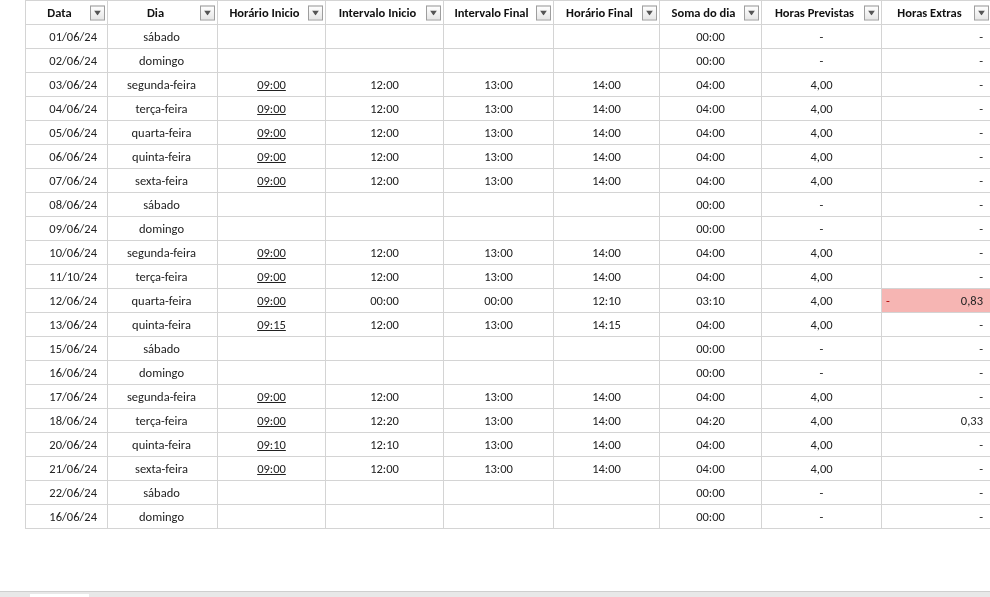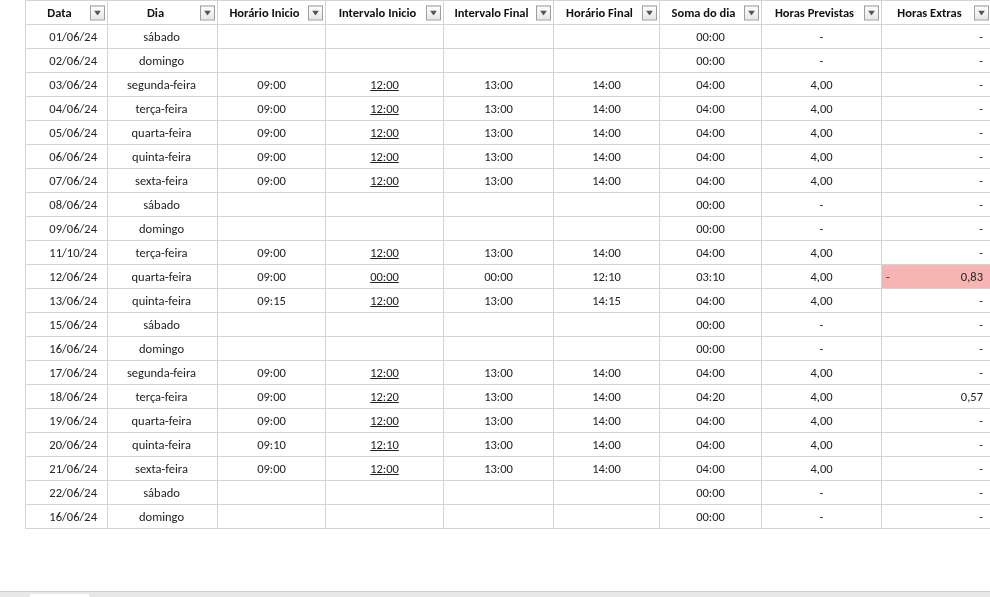--- a/index.html
+++ b/index.html
@@ -62,22 +62,22 @@
   td.col-soma { text-align: center; }
   tr.highlight td.col-extra {
     background: #f6b5b3;
   }
   tr.highlight td.col-extra .neg-dash{
     color:#b00000;
     position:absolute;
   }
   .col-data  { width: 82px; }
   .col-dia   { width: 110px; }
-  .col-hi    { width: 108px; }
-  .col-ii    { width: 118px; text-decoration: underline; }
+  .col-hi    { width: 108px; text-decoration: underline; }
+  .col-ii    { width: 118px; }
   .col-if    { width: 110px; }
   .col-hf    { width: 106px; }
   .col-soma  { width: 102px; }
   .col-prev  { width: 120px; }
   .col-extra { width: 110px; }
 
   
   .tabs-bar {
     width: 100%;
     height: 28px;
@@ -282,20 +282,31 @@
           <td class="col-dia">domingo</td>
           <td class="col-hi"></td>
           <td class="col-ii"></td>
           <td class="col-if"></td>
           <td class="col-hf"></td>
           <td class="col-soma">00:00</td>
           <td class="col-prev">-</td>
           <td class="col-extra">-</td>
         </tr>
         <tr>
+          <td class="col-data">10/06/24</td>
+          <td class="col-dia">segunda-feira</td>
+          <td class="col-hi">09:00</td>
+          <td class="col-ii">12:00</td>
+          <td class="col-if">13:00</td>
+          <td class="col-hf">14:00</td>
+          <td class="col-soma">04:00</td>
+          <td class="col-prev">4,00</td>
+          <td class="col-extra">-</td>
+        </tr>
+        <tr>
           <td class="col-data">11/10/24</td>
           <td class="col-dia">terça-feira</td>
           <td class="col-hi">09:00</td>
           <td class="col-ii">12:00</td>
           <td class="col-if">13:00</td>
           <td class="col-hf">14:00</td>
           <td class="col-soma">04:00</td>
           <td class="col-prev">4,00</td>
           <td class="col-extra">-</td>
         </tr>
@@ -356,32 +367,21 @@
         </tr>
         <tr>
           <td class="col-data">18/06/24</td>
           <td class="col-dia">terça-feira</td>
           <td class="col-hi">09:00</td>
           <td class="col-ii">12:20</td>
           <td class="col-if">13:00</td>
           <td class="col-hf">14:00</td>
           <td class="col-soma">04:20</td>
           <td class="col-prev">4,00</td>
-          <td class="col-extra">0,57</td>
-        </tr>
-        <tr>
-          <td class="col-data">19/06/24</td>
-          <td class="col-dia">quarta-feira</td>
-          <td class="col-hi">09:00</td>
-          <td class="col-ii">12:00</td>
-          <td class="col-if">13:00</td>
-          <td class="col-hf">14:00</td>
-          <td class="col-soma">04:00</td>
-          <td class="col-prev">4,00</td>
-          <td class="col-extra">-</td>
+          <td class="col-extra">0,33</td>
         </tr>
         <tr>
           <td class="col-data">20/06/24</td>
           <td class="col-dia">quinta-feira</td>
           <td class="col-hi">09:10</td>
           <td class="col-ii">12:10</td>
           <td class="col-if">13:00</td>
           <td class="col-hf">14:00</td>
           <td class="col-soma">04:00</td>
           <td class="col-prev">4,00</td>

